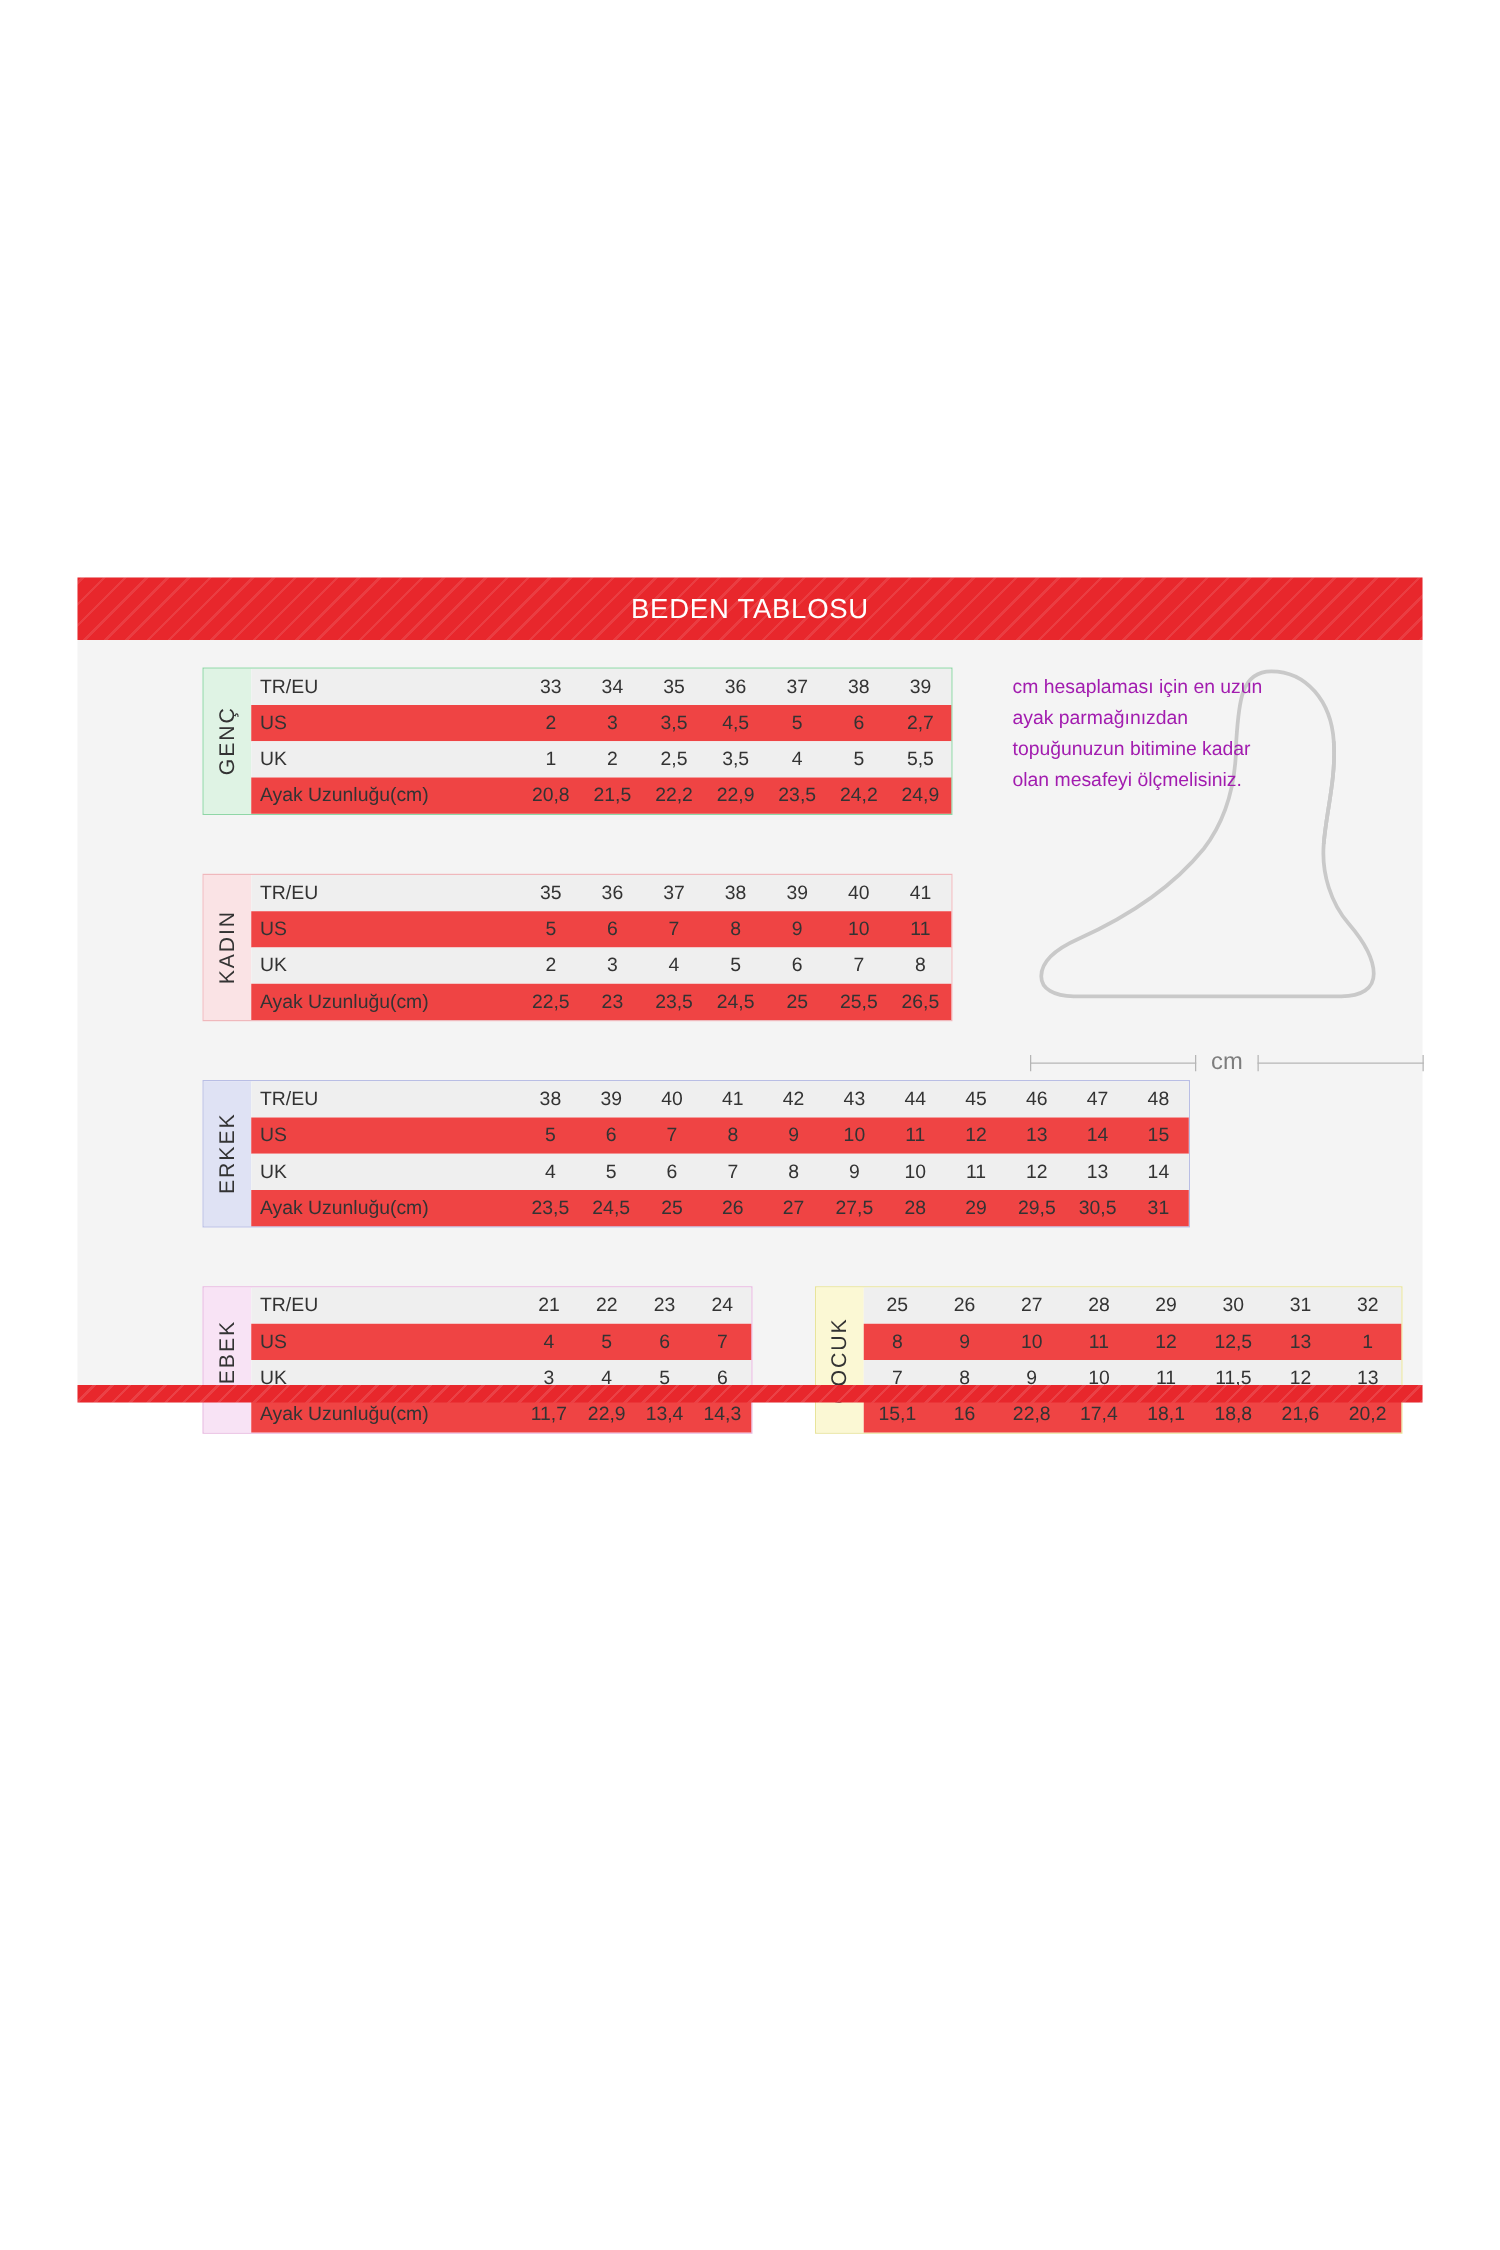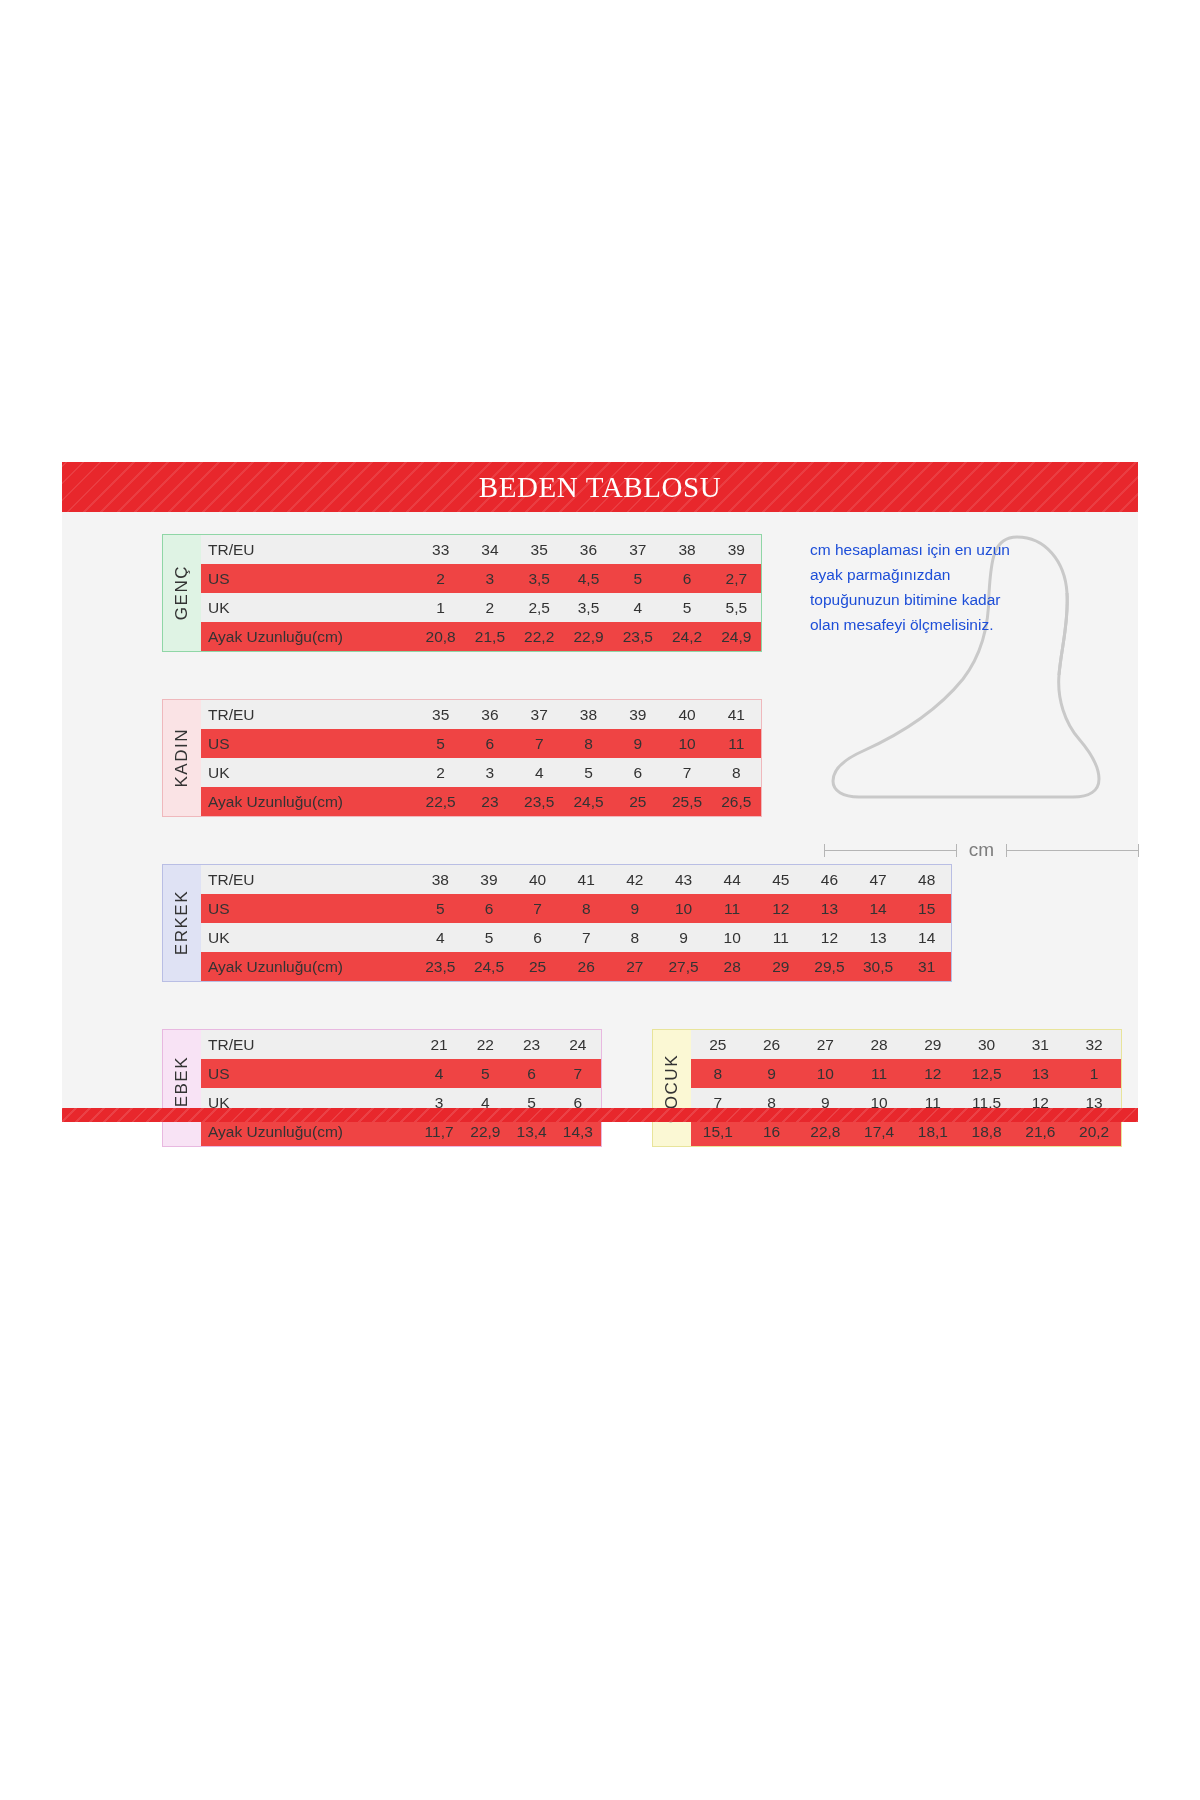--- a/index.html
+++ b/index.html
@@ -34,24 +34,23 @@
         rgba(255,255,255,0.10) 0px,
         rgba(255,255,255,0.10) 2px,
         rgba(0,0,0,0) 2px,
         rgba(0,0,0,0) 12px);
     display: flex;
     align-items: center;
     justify-content: center;
   }
   .header-title {
     color: #ffffff;
-    font-size: 29px;
+    font-size: 22px;
     letter-spacing: 0.6px;
     font-weight: 400;
-    font-family: Liberation Serif, serif;
   }
 
   
   .footer-bar {
     position: absolute;
     left: 0;
     bottom: 0;
     width: 100%;
     height: 14px;
     background: #e8272c;
@@ -150,21 +149,21 @@
   #block-cocuk { left: 590px; top: 517px; width: 470px; }
 
   
   .info-text {
     position: absolute;
     left: 748px;
     top: 25px;
     width: 215px;
     font-size: 15.5px;
     line-height: 25px;
-    color: #1d4ed8;
+    color: #a21caf;
   }
   .foot-figure {
     position: absolute;
     left: 755px;
     top: 15px;
     width: 320px;
     height: 320px;
   }
   .cm-row {
     position: absolute;

